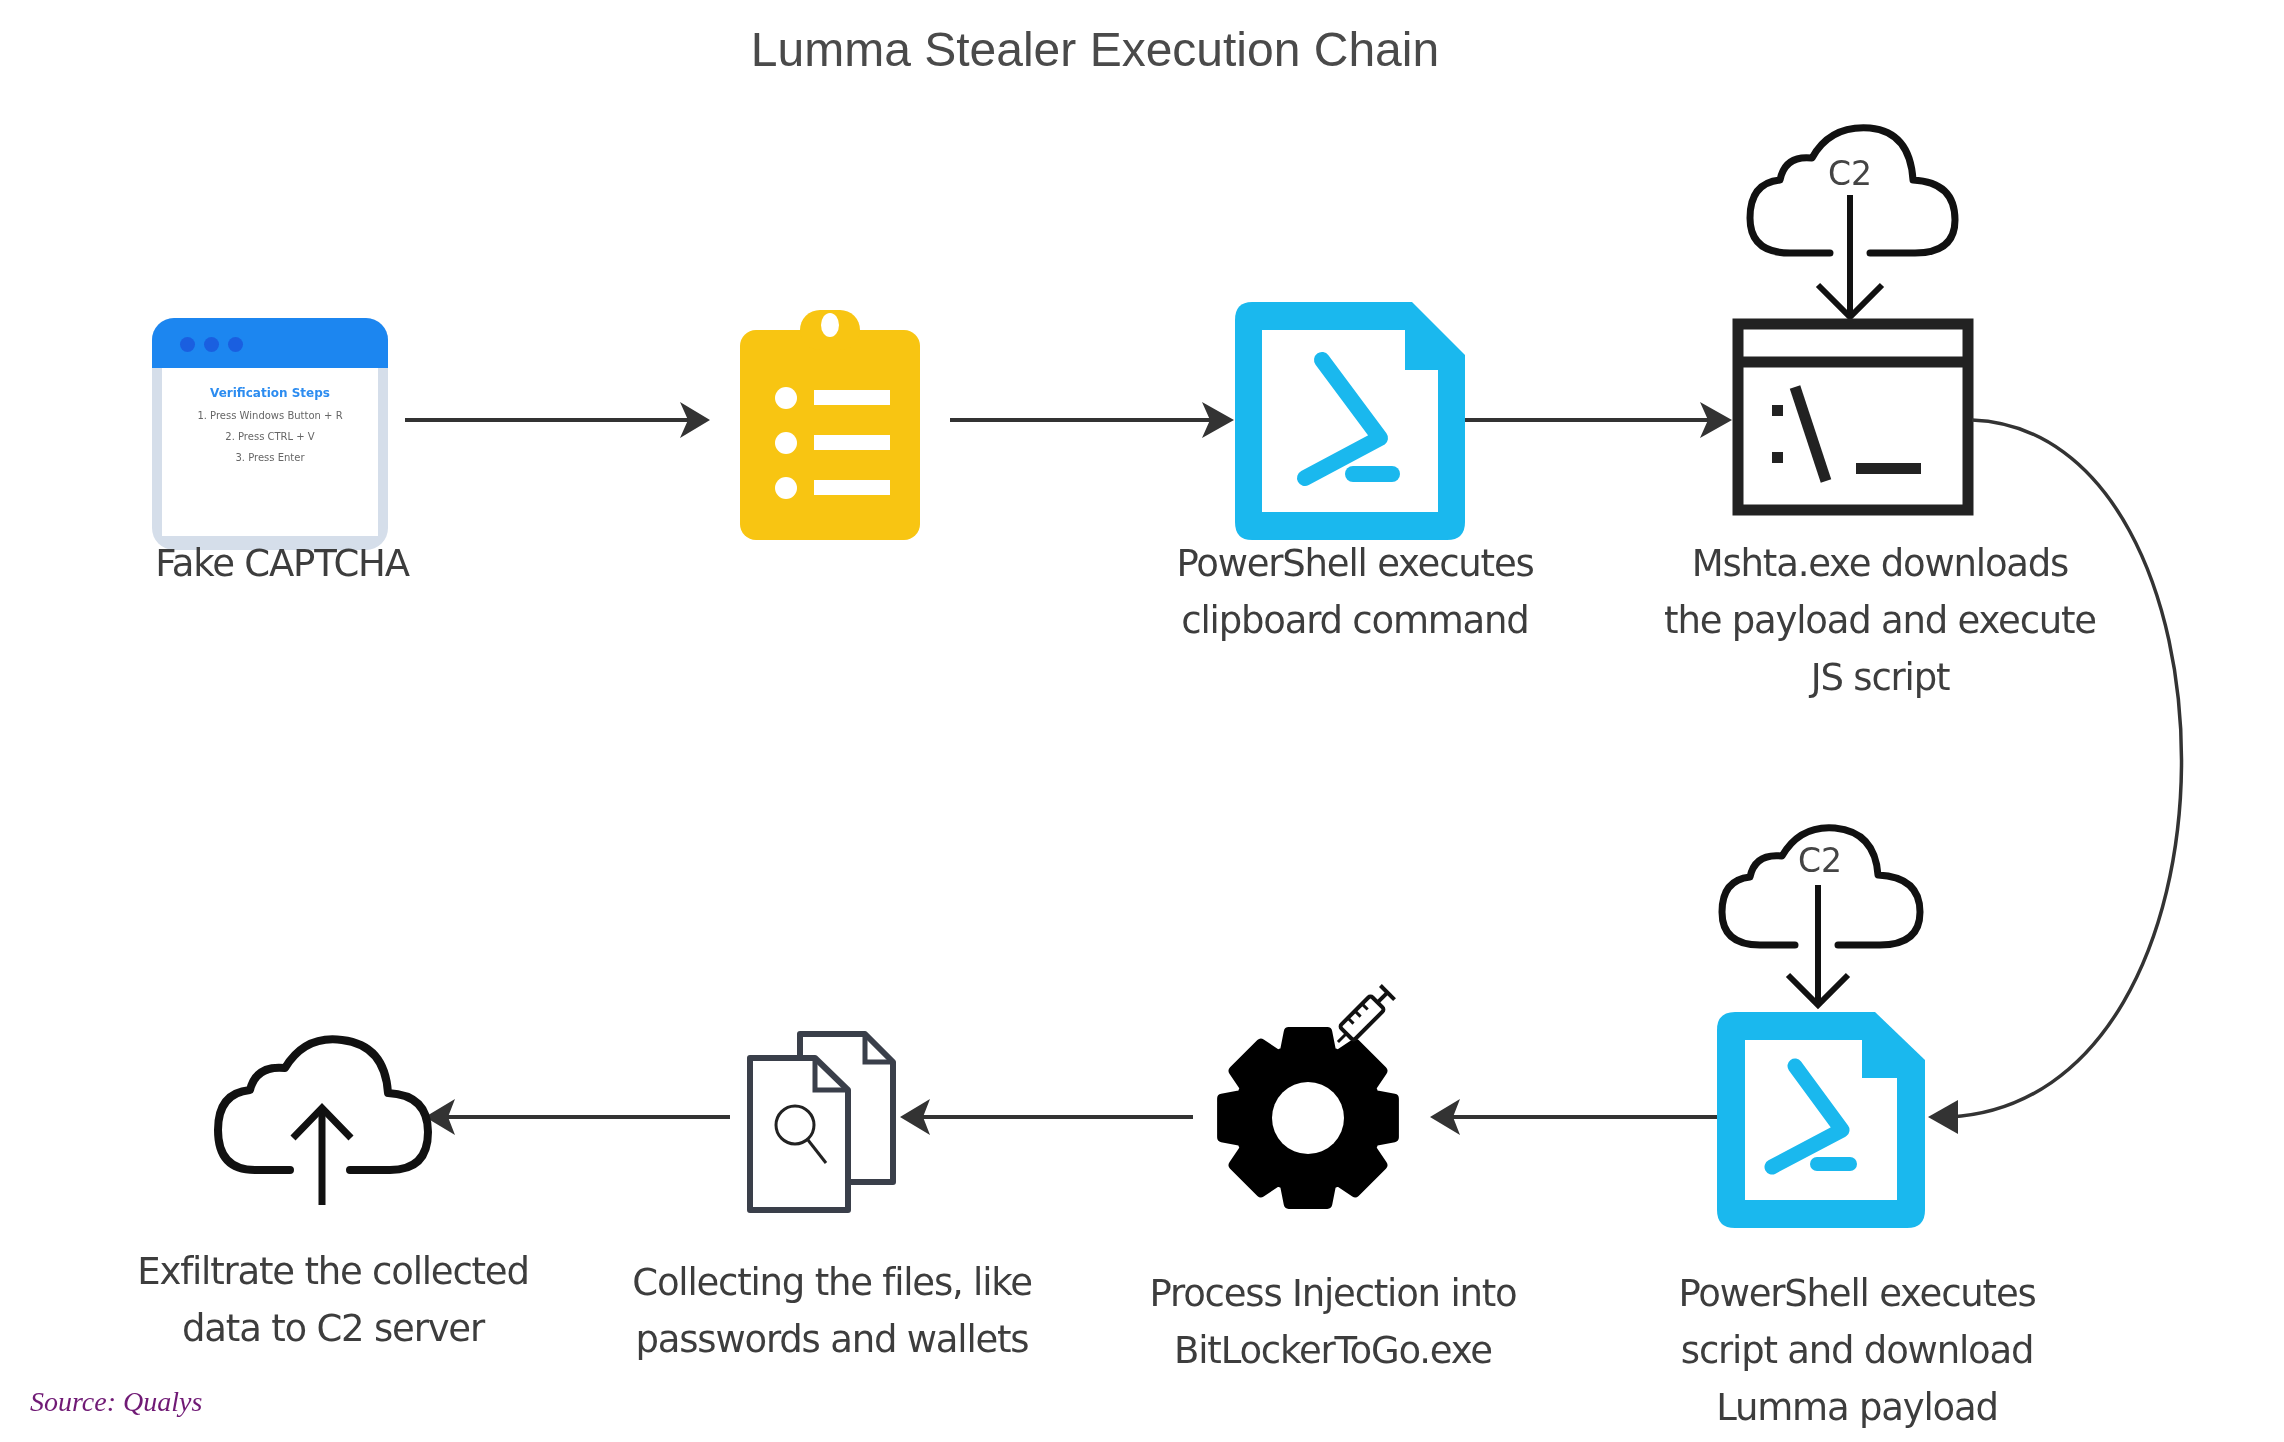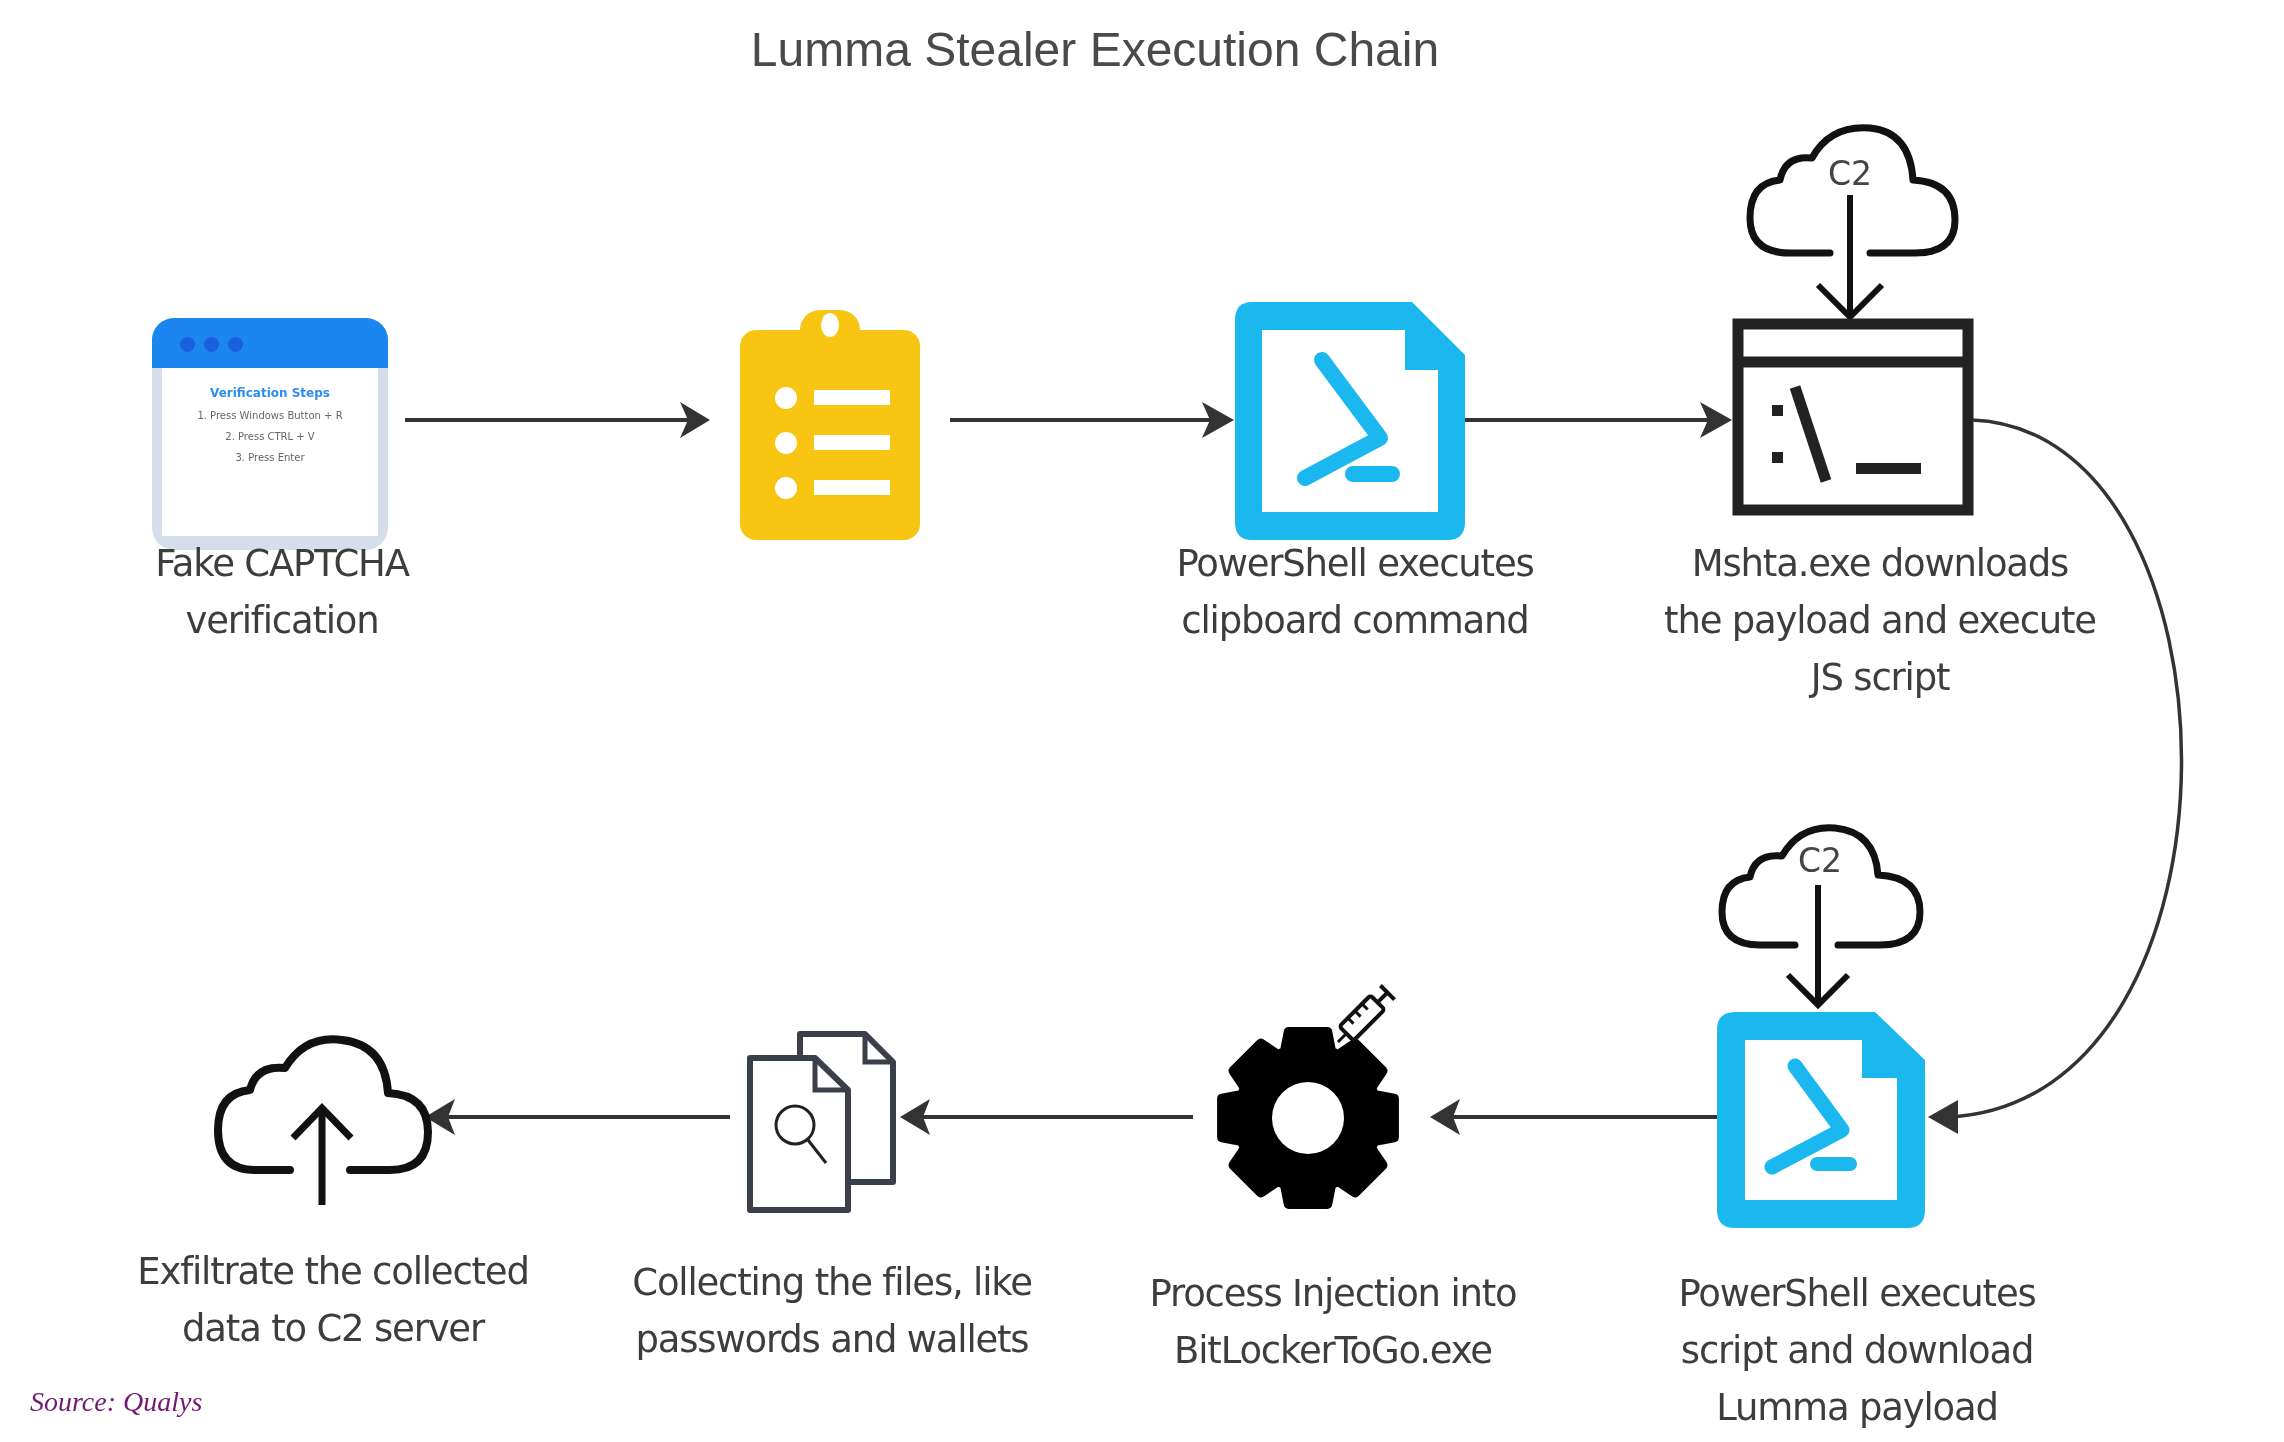--- a/index.html
+++ b/index.html
@@ -148,21 +148,20 @@
 
     <g>
       <path d="M290,1170 L255,1170 Q218,1170 218,1130 Q218,1093 250,1090 Q256,1065 285,1068 Q305,1035 342,1040 Q385,1045 388,1093 Q428,1095 428,1132 Q428,1170 390,1170 L350,1170" fill="none" stroke="#111" stroke-width="8" stroke-linejoin="round" stroke-linecap="round"></path>
       <line x1="322" y1="1205" x2="322" y2="1108" stroke="#111" stroke-width="7"></line>
       <path d="M293,1138 L322,1108 L351,1138" fill="none" stroke="#111" stroke-width="7"></path>
     </g>
   </svg>
 
   <div class="label" style="left:270px; top:535px;margin-left:12px;">
     <span>Fake CAPTCHA</span>
-    <span>verification</span>
   </div>
   <div class="label" style="left:1355px; top:535px;">
     <span>PowerShell executes</span>
     <span>clipboard command</span>
   </div>
   <div class="label" style="left:1880px; top:535px;">
     <span>Mshta.exe downloads</span>
     <span>the payload and execute</span>
     <span>JS script</span>
   </div>

